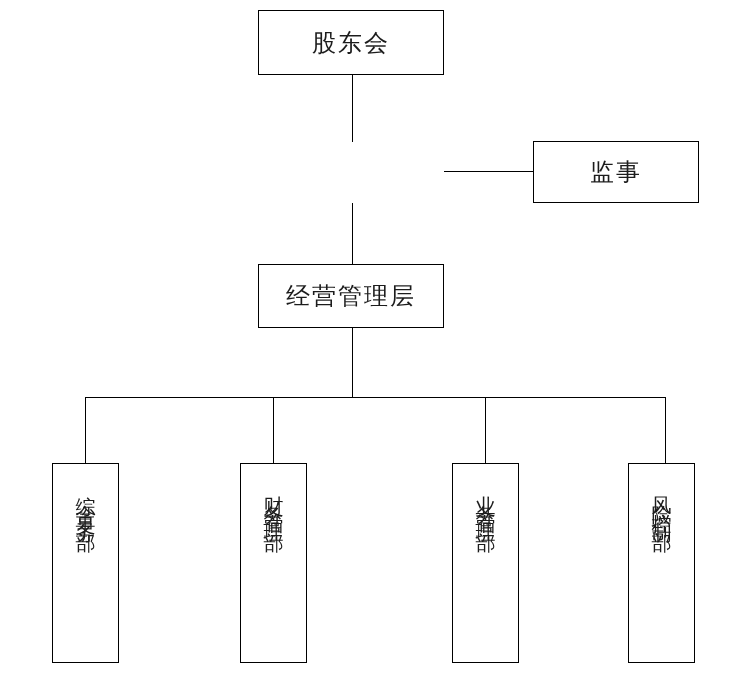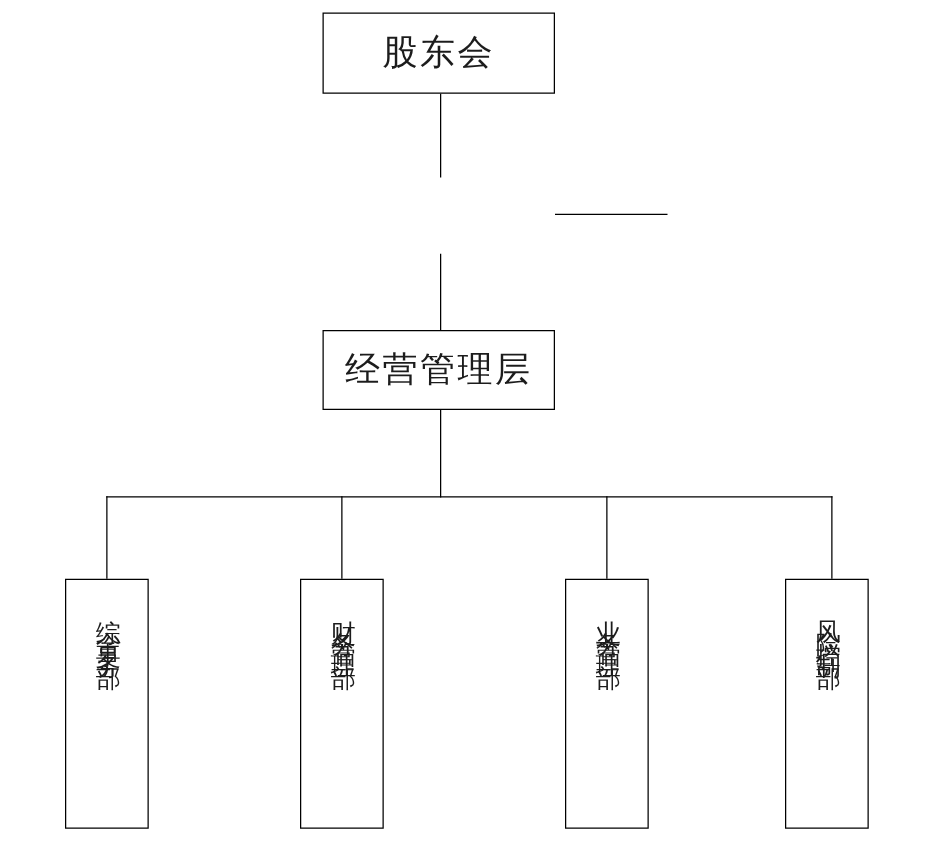--- a/index.html
+++ b/index.html
@@ -23,21 +23,21 @@
     box-sizing: border-box;
     border: 1px solid #000000;
     background: #ffffff;
     display: flex;
     align-items: center;
     justify-content: center;
     text-align: center;
   }
   .node-label {
     display: block;
-    font-size: 28px;
+    font-size: 24px;
     line-height: 1.25;
     letter-spacing: 2px;
     color: #1c1c1c;
     white-space: nowrap;
   }
   .node-vertical {
     align-items: flex-start;
     padding-top: 16px;
   }
   .node-vertical .node-label {
@@ -84,20 +84,23 @@
 
   <div class="node" id="node-shareholders">
     <span class="node-label">股东会</span>
   </div>
 
   <div class="connector v" id="conn-shareholders-board"></div>
 
 
   <div class="connector h" id="conn-board-supervisor"></div>
 
+  <div class="node" id="node-supervisor">
+    <span class="node-label">监事</span>
+  </div>
 
   <div class="connector v" id="conn-board-management"></div>
 
   <div class="node" id="node-management">
     <span class="node-label">经营管理层</span>
   </div>
 
   <div class="connector v" id="conn-management-bus"></div>
   <div class="connector h" id="conn-bus"></div>
 

